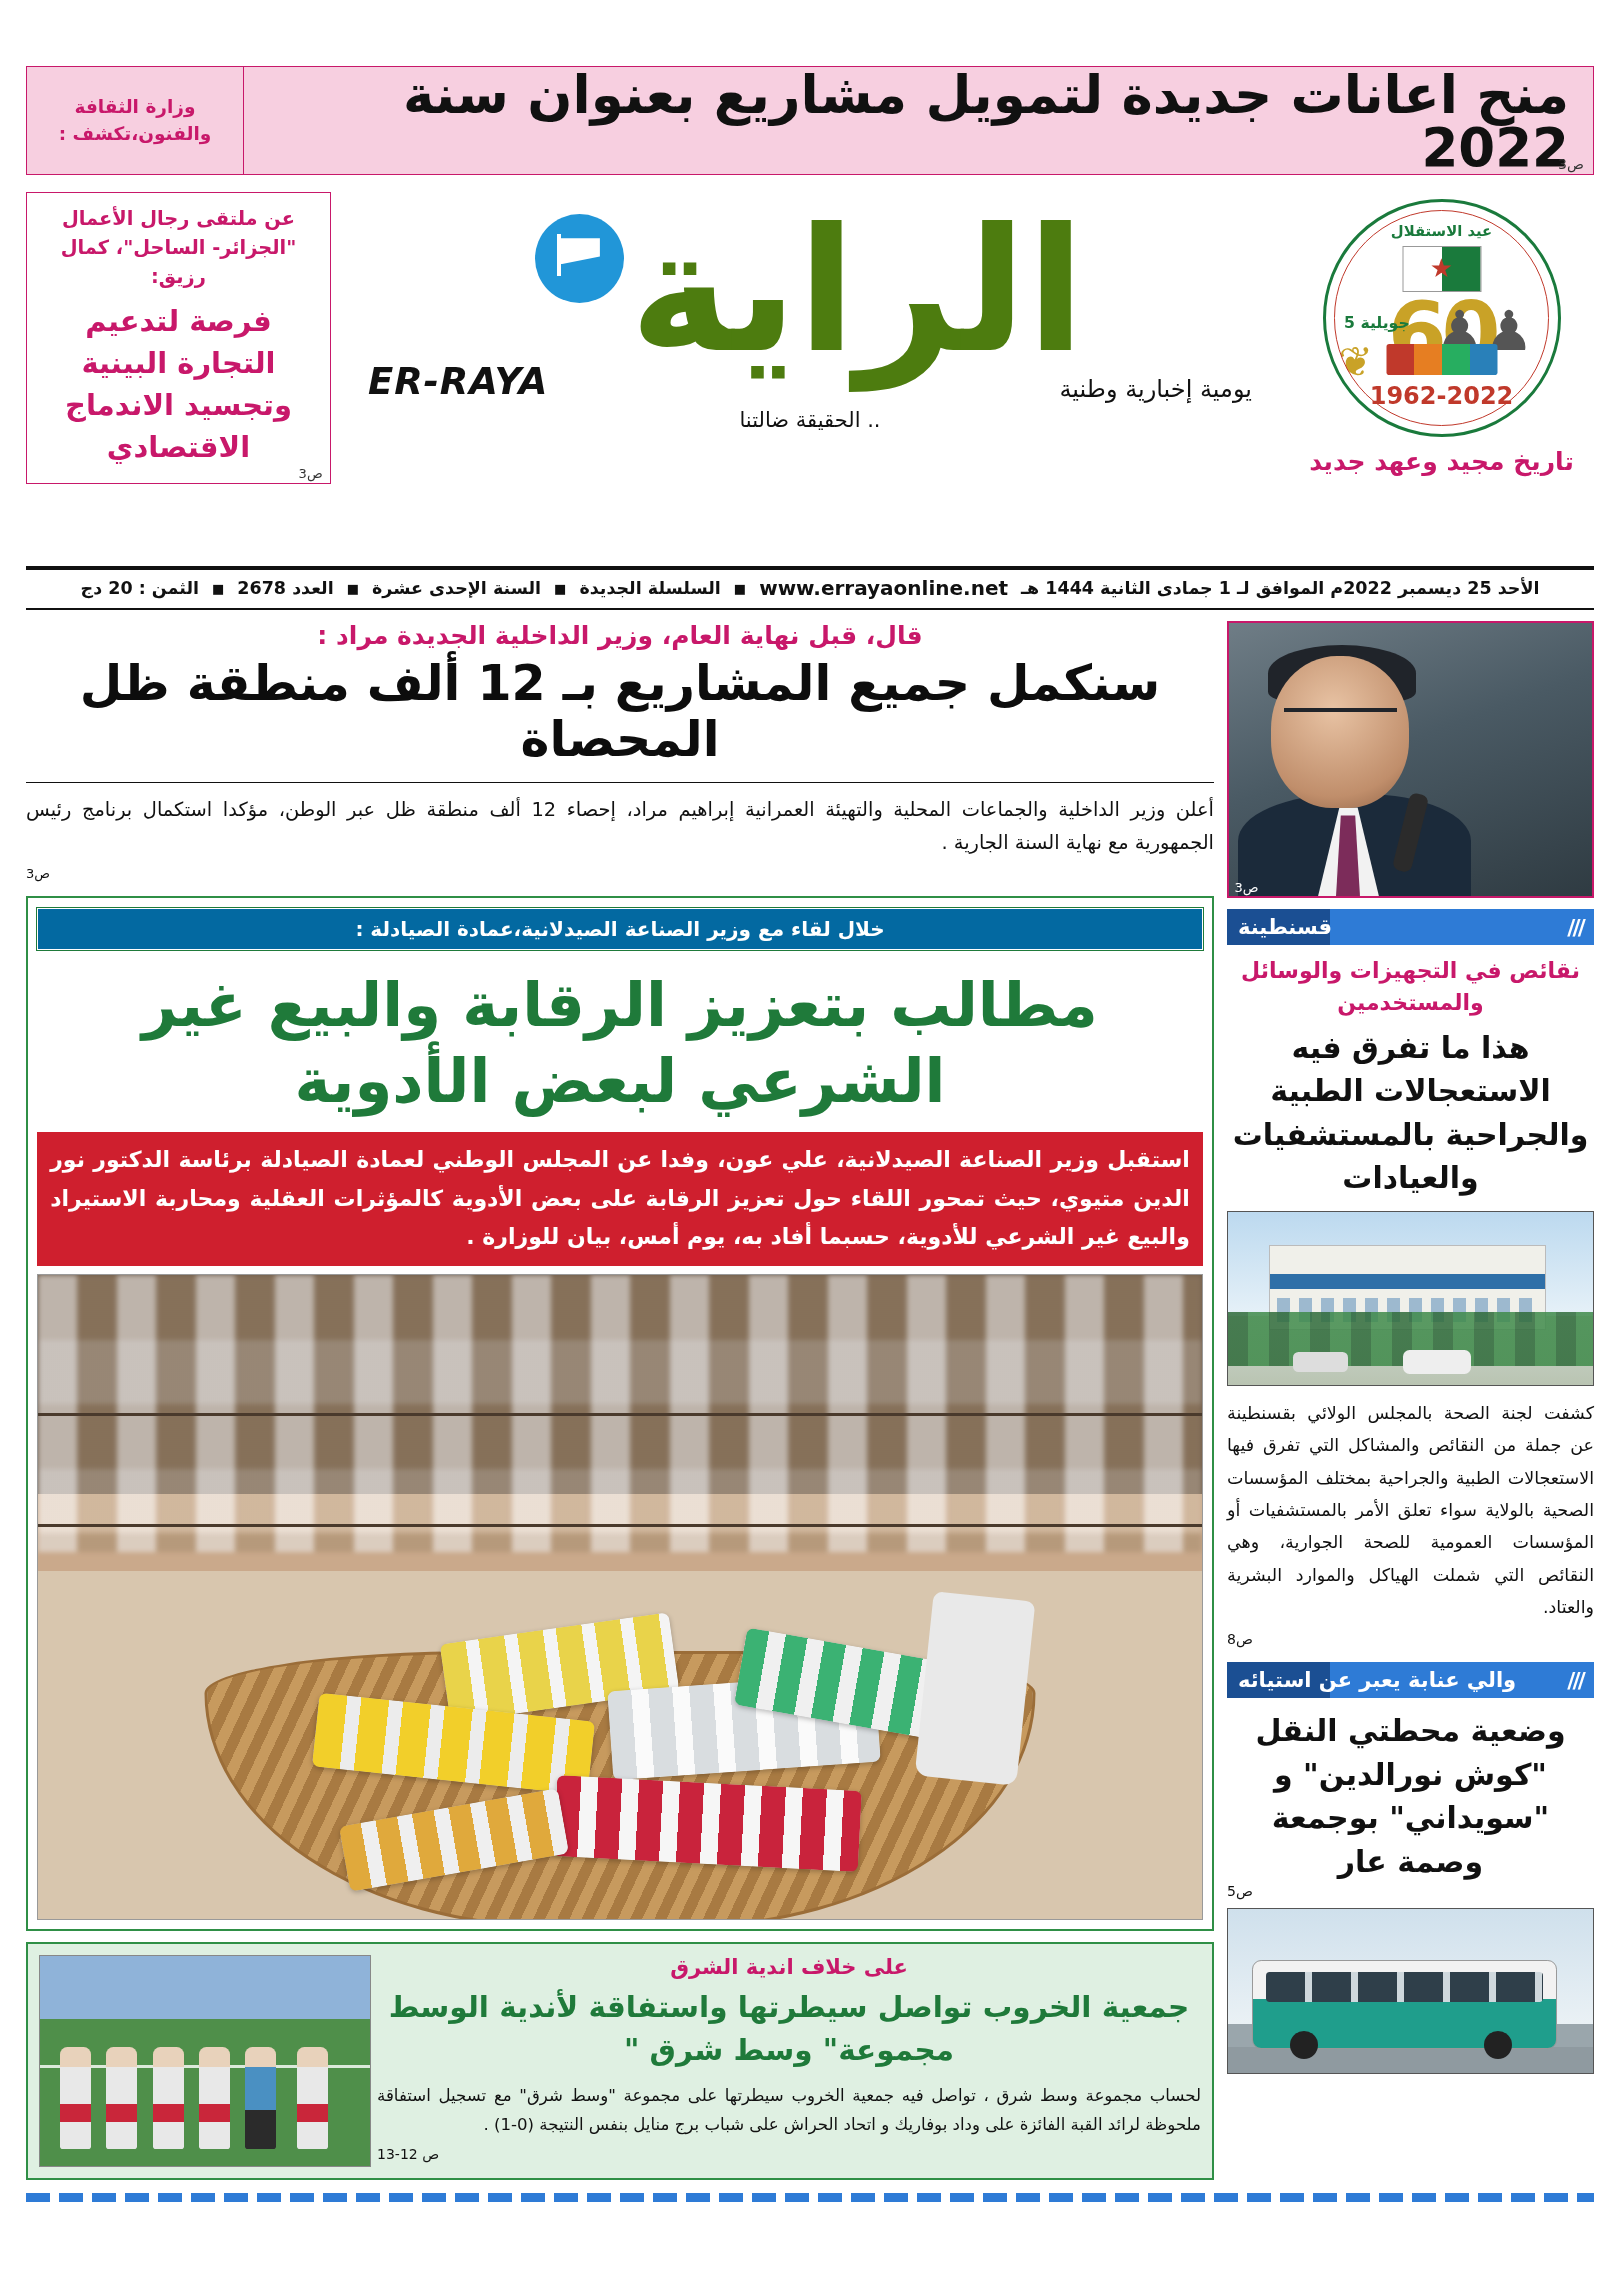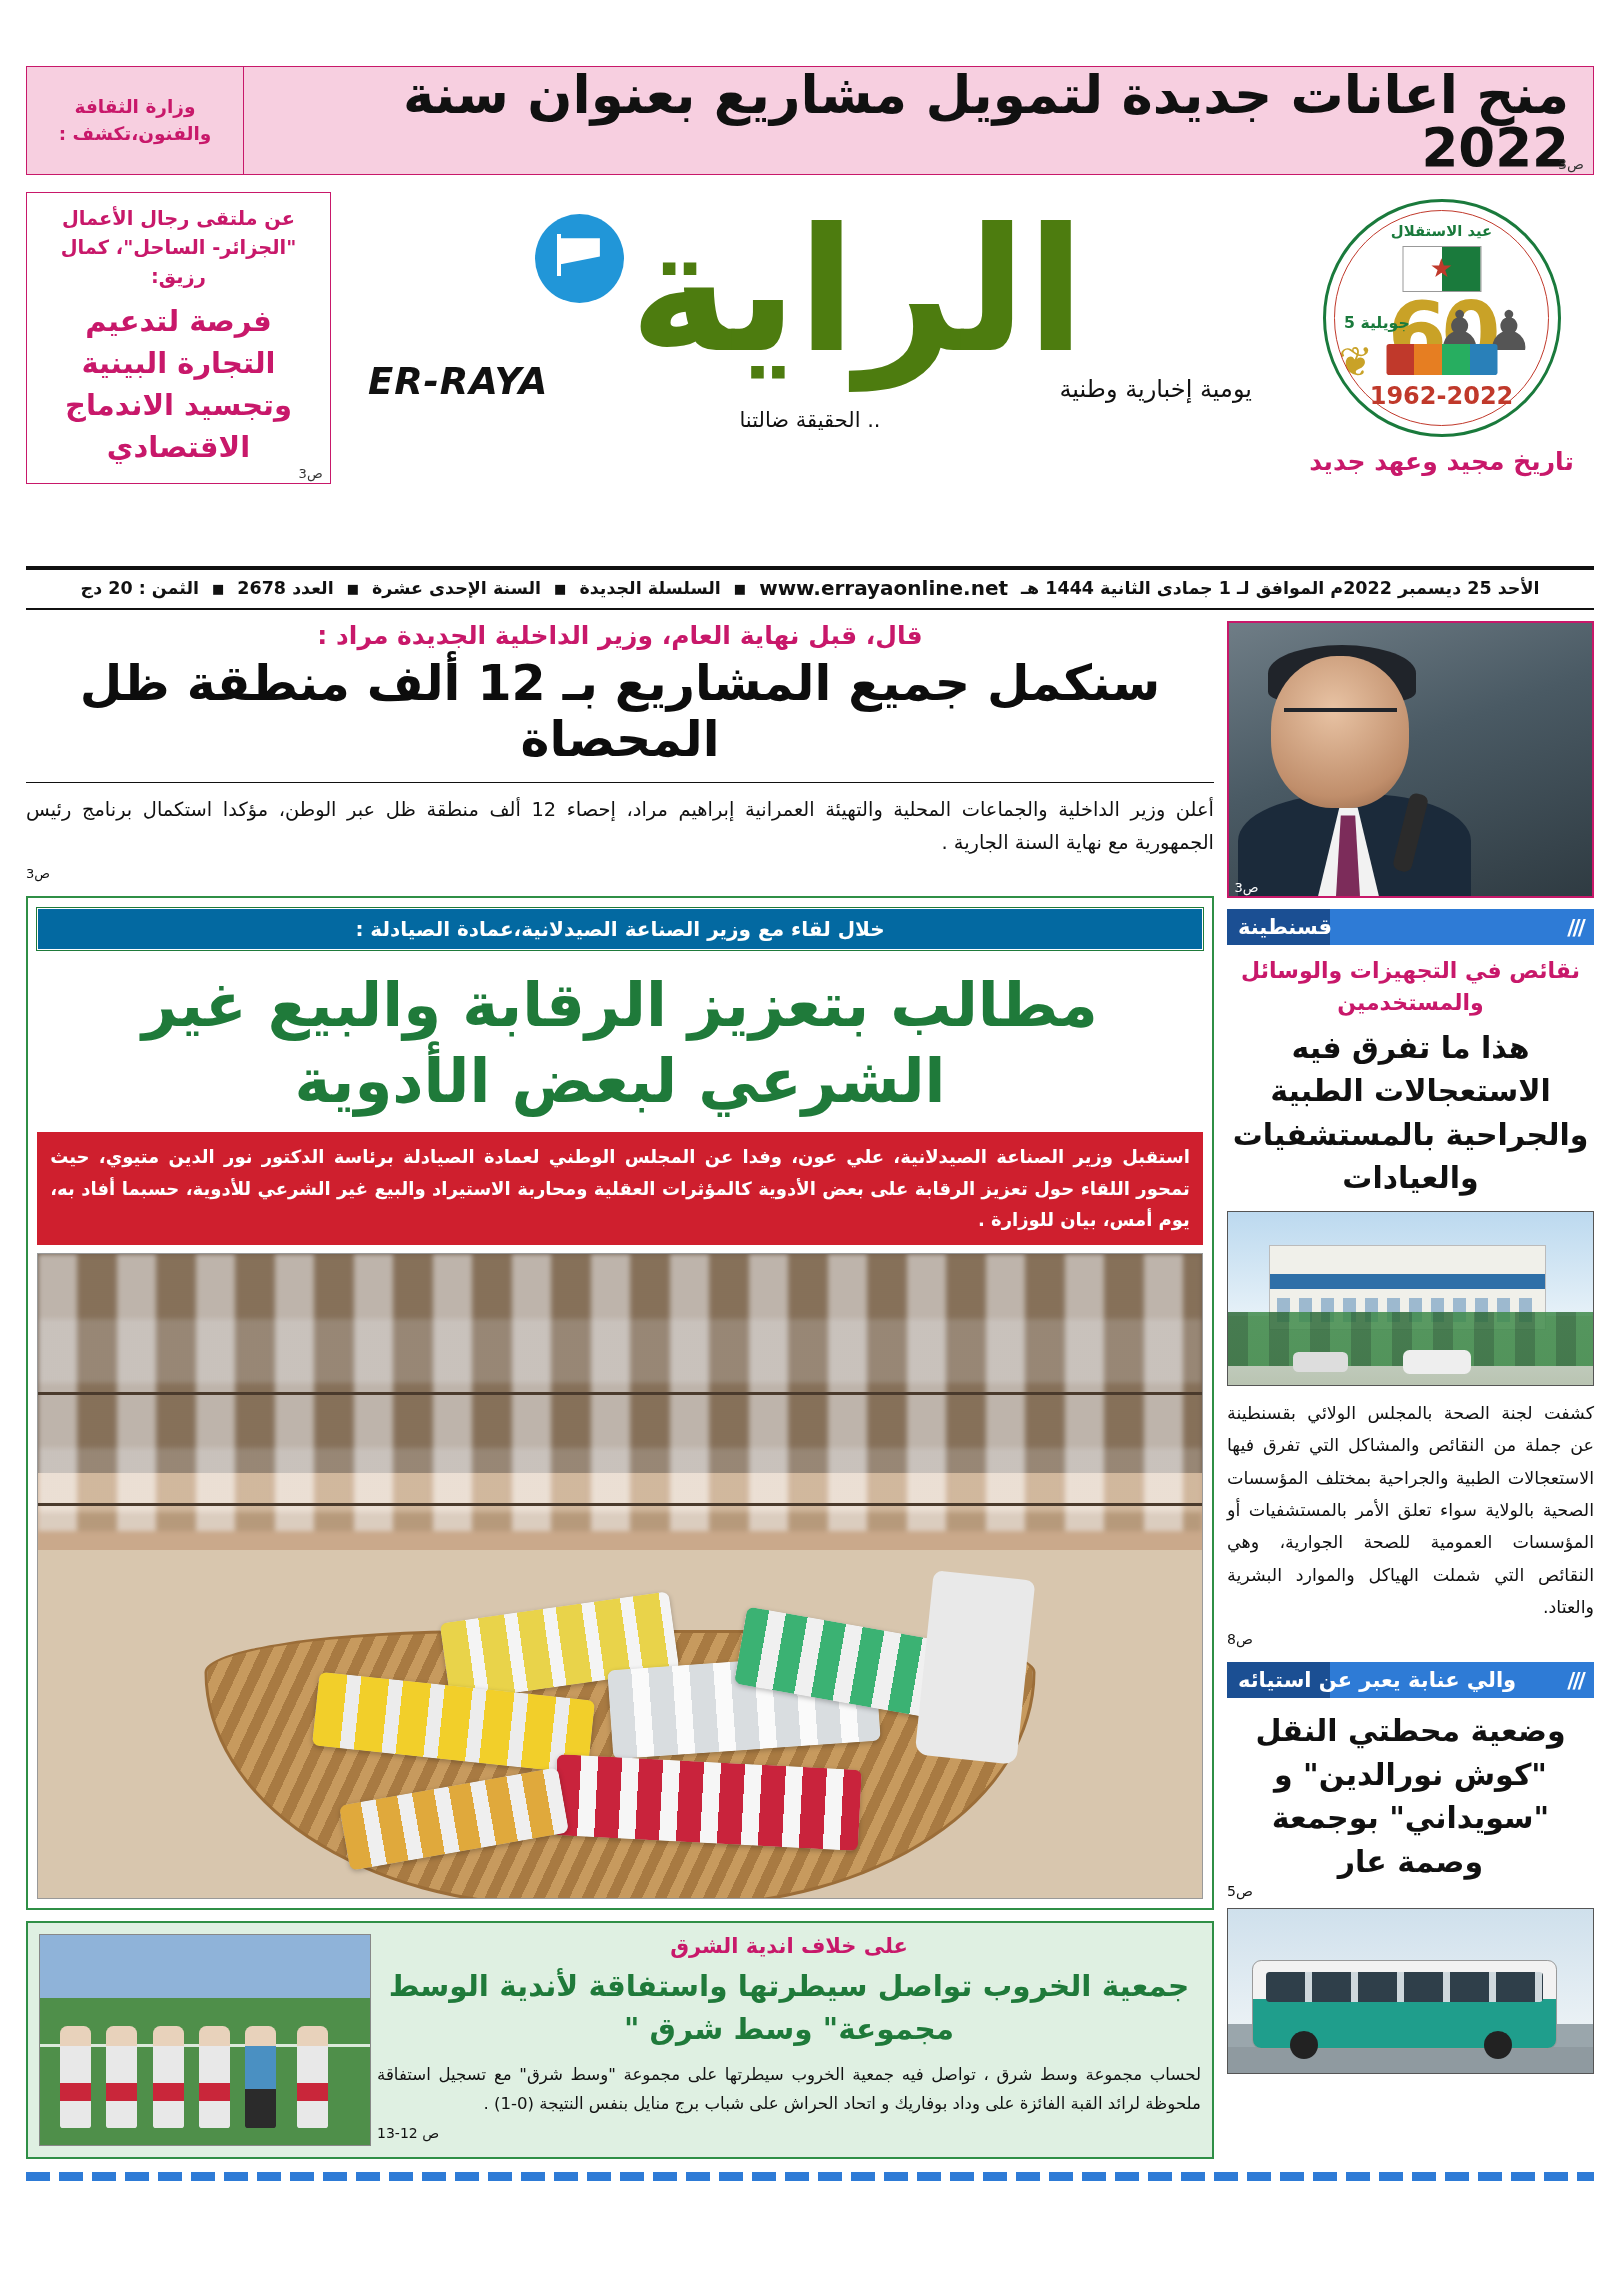--- a/index.html
+++ b/index.html
@@ -375,21 +375,21 @@
     background:#0369a1; color:#fff; font-weight:bold; font-size: 20px;
     text-align:center; padding: 8.3px 5.5px; border:1.8px solid #fff;
     outline: 1.8px solid #1f7a3a;
   }
   .main-headline{
     text-align:center; color:#1f7a3a; font-weight:bold;
     font-size: 61px; line-height:1.25; margin: 16.6px 5.5px 13px;
     letter-spacing:-0.9px;
   }
   .red-strip{
-    background:#cf1f2e; color:#fff; font-size: 18px; line-height:1.75;
+    background:#cf1f2e; color:#fff; font-size: 22px; line-height:1.75;
     padding: 9.2px 13px; text-align:justify; font-weight:bold;
   }
   .main-photo{
     margin-top: 7.4px; height: 646px; position:relative; overflow:hidden;
     background: linear-gradient(#6d5a4a 0 34%, #caa98b 34% 46%, #d8c6ae 46% 100%);
     border:0.9px solid #999;
   }
   .shelf{
     position:absolute; left:0; right:0; height:3.7px; background:#4a3a2c;
   }

